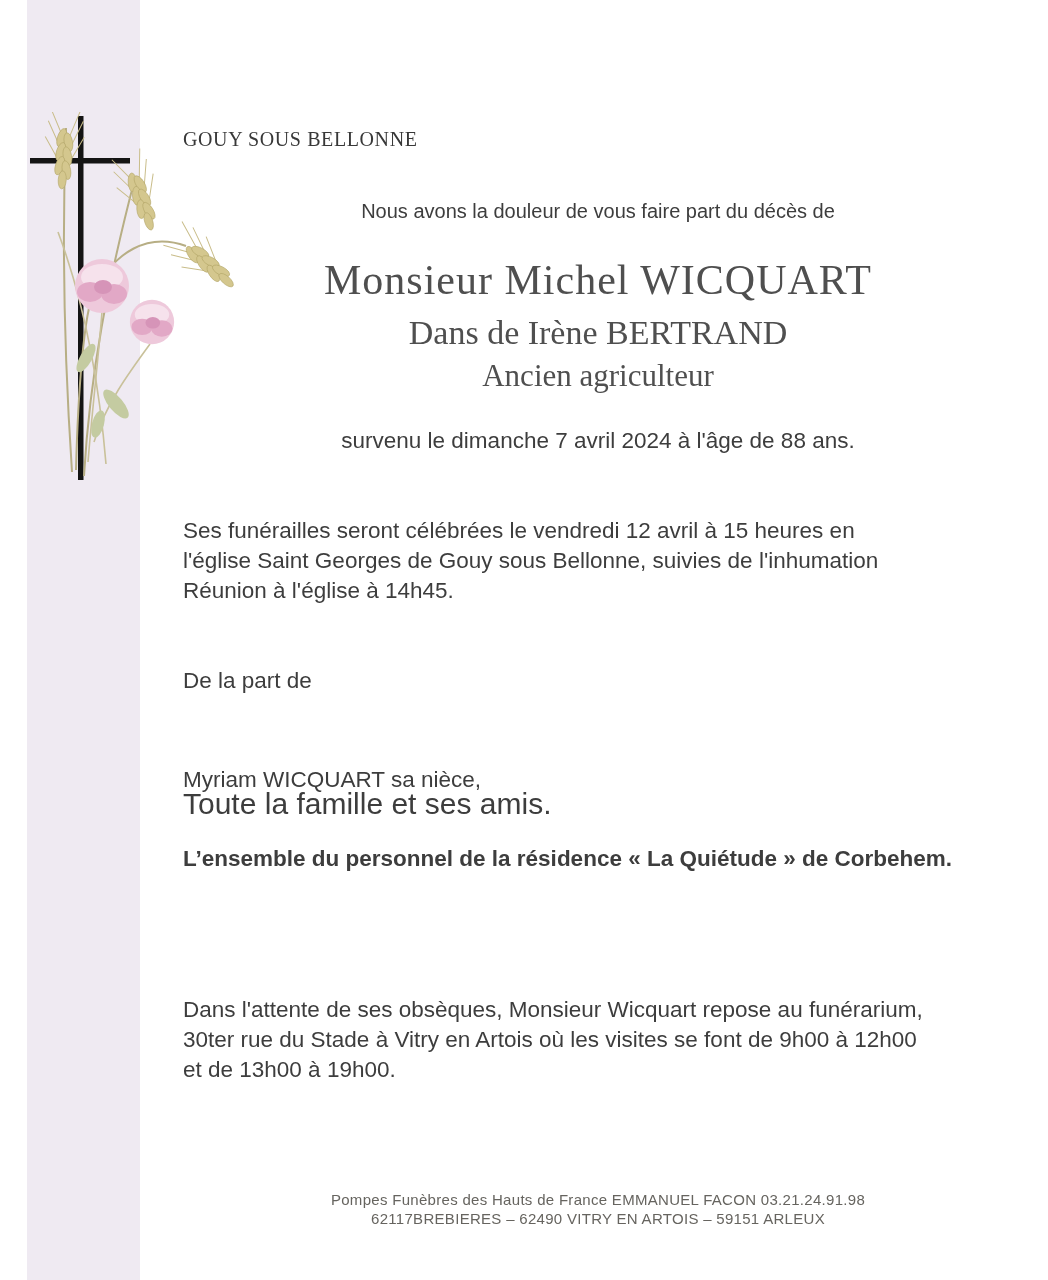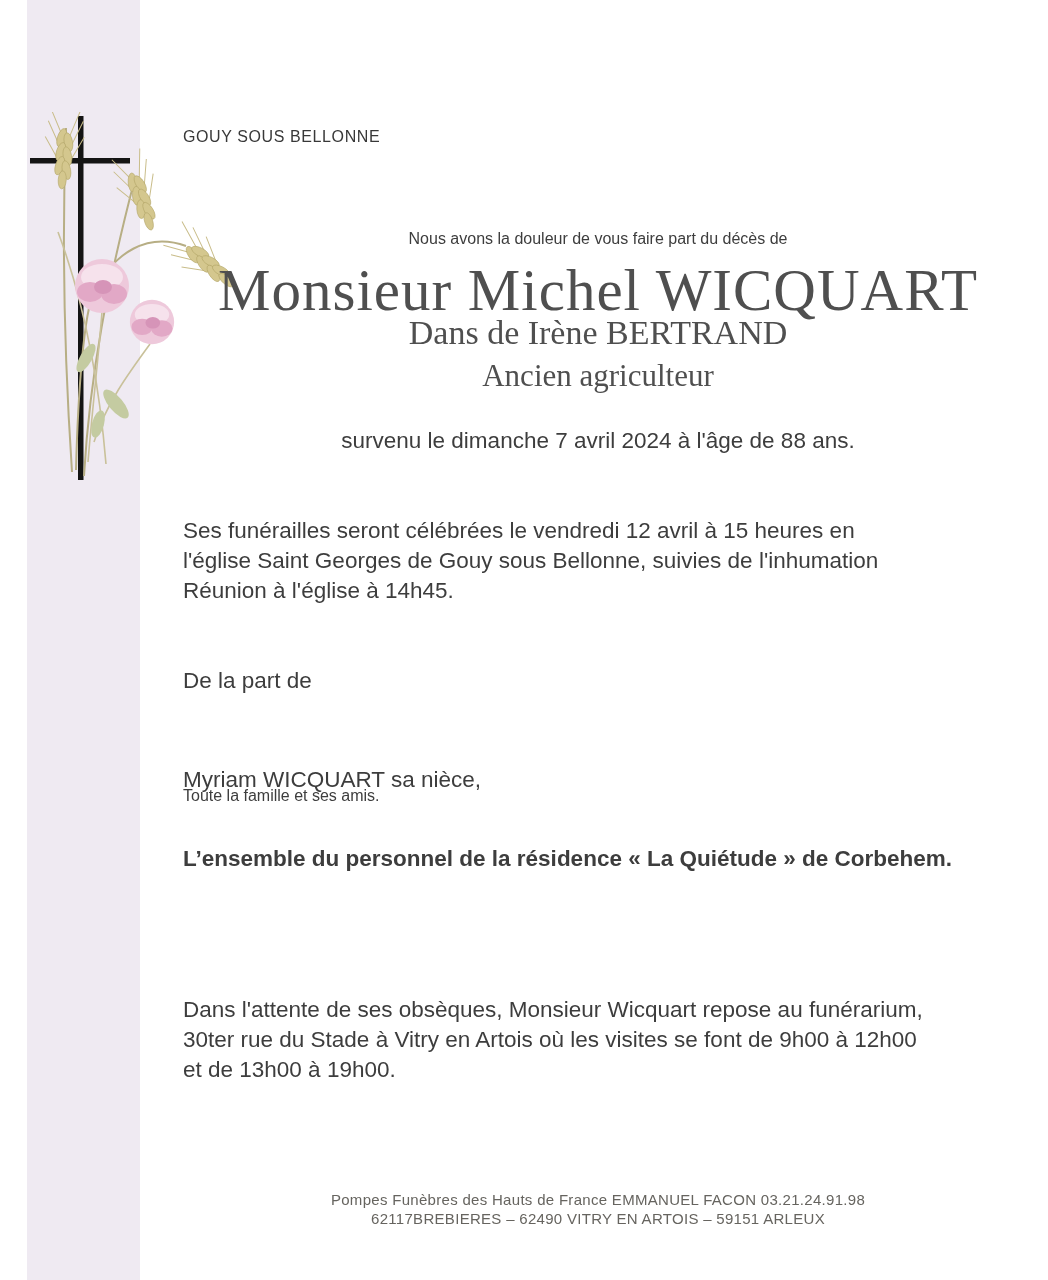--- a/index.html
+++ b/index.html
@@ -32,33 +32,33 @@
   .grain{fill:var(--wheat-tan);stroke:#b3a668;stroke-width:.6;}
   .leaf{fill:var(--leaf-green);}
   .rose-base{fill:#eec9db;}
   .rose-light{fill:#f6e2ec;}
   .rose-mid{fill:var(--rose-pink);}
   .rose-deep{fill:#d694b8;}
 
   .col{position:absolute;left:183px;width:830px;}
   .center{text-align:center;}
   .location{
-    top:128px;font-size:16px;letter-spacing:.6px;color:#383838;
+    top:128px;font-size:20px;letter-spacing:.6px;color:#383838;font-family:Liberation Serif, serif;
   }
-  .intro{top:200px;font-size:16px;margin-top:30px;}
+  .intro{top:200px;font-size:20px;}
   .serif{font-family:"Liberation Serif","DejaVu Serif",serif;color:var(--title-text);}
-  .name{top:256px;font-size:59px;letter-spacing:1px;}
+  .name{top:256px;font-size:42px;letter-spacing:1px;}
   .relation{top:314px;font-size:34px;}
   .occupation{top:358px;font-size:31px;}
   .death-line{top:428px;font-size:22.5px;}
   .para{font-size:22.5px;line-height:30px;}
   .funeral{top:516px;}
   .from-label{top:668px;font-size:22.5px;}
   .family-1{top:767px;font-size:22.5px;}
-  .family-2{top:787px;font-size:16px;}
+  .family-2{top:787px;font-size:30px;}
   .family-3{top:846px;font-size:22.5px;font-weight:bold;}
   .repose{top:995px;}
   .footer{
     top:1190px;font-family:Liberation Sans, sans-serif;
     font-size:15px;line-height:19px;color:var(--footer-text);
     letter-spacing:.3px;
   }
 </style>
 </head>
 <body>

